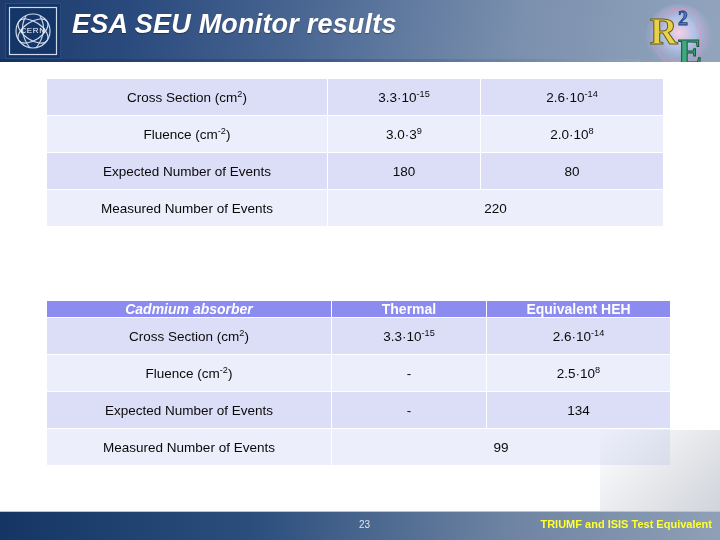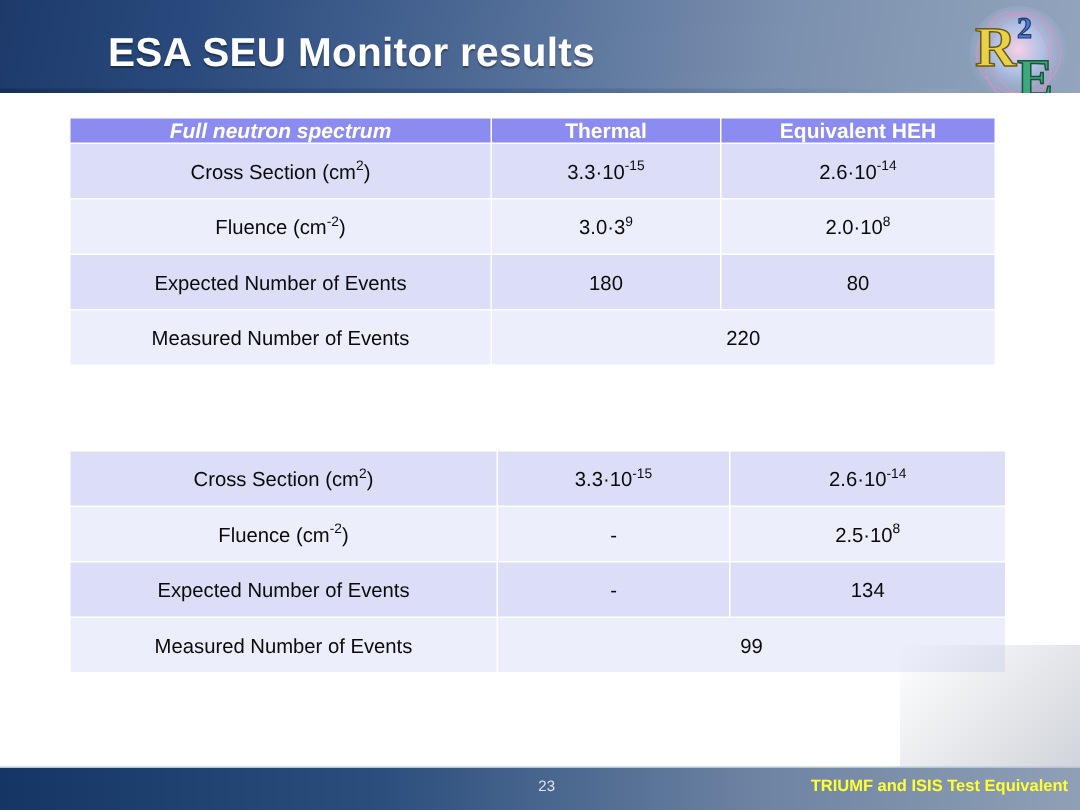--- a/index.html
+++ b/index.html
@@ -37,27 +37,28 @@
     width: 56px; height: 56px;
     background: #133567;
     border: 1px solid #2a4b80;
     box-sizing: border-box;
   }
   .cern-logo svg { display: block; }
 
   .header-title {
     position: absolute;
     left: 72px;
-    top: 20px;
+    top: 9px;
     font-size: 27px;
     font-weight: bold;
     color: #ffffff;
     letter-spacing: 0.2px;
     white-space: nowrap;
     text-shadow: 0 1px 1px rgba(0,0,0,0.35);
+    font-style: italic;
   }
 
   .r2e-logo {
     position: absolute;
     right: 2px; top: 0px;
     width: 78px; height: 82px;
   }
   .r2e-logo svg { display:block; }
 
   
@@ -127,20 +128,34 @@
     right: 0; top: 430px;
     width: 120px; height: 82px;
     background: linear-gradient(135deg, rgba(255,255,255,0) 0%, rgba(170,176,188,0.55) 100%);
     pointer-events: none;
   }
 </style>
 </head>
 <body>
 
 <div class="header">
+  <div class="cern-logo">
+    <svg width="54" height="54" viewBox="0 0 54 54">
+      <rect x="0" y="0" width="54" height="54" fill="#133567"></rect>
+      <rect x="3.5" y="3.5" width="47" height="47" fill="none" stroke="#cfd9ea" stroke-width="1.2"></rect>
+      <g fill="none" stroke="#cfd9ea" stroke-width="1.2">
+        <circle cx="27" cy="27" r="17"></circle>
+        <ellipse cx="27" cy="27" rx="17" ry="9" transform="rotate(-34 27 27)"></ellipse>
+        <ellipse cx="27" cy="27" rx="17" ry="9" transform="rotate(34 27 27)"></ellipse>
+        <path d="M 20 12 C 14 22, 16 34, 24 44"></path>
+        <path d="M 34 12 C 40 22, 38 34, 30 44"></path>
+      </g>
+      <text x="27" y="29" font-family="'Liberation Sans',sans-serif" font-size="8" fill="#ffffff" text-anchor="middle" letter-spacing="0.6">CERN</text>
+    </svg>
+  </div>
 
   <div class="header-title">ESA SEU Monitor results</div>
 
   <div class="r2e-logo">
     <svg width="78" height="82" viewBox="0 0 78 82">
       <defs>
         <radialGradient id="haze" cx="50%" cy="45%" r="55%">
           <stop offset="0%" stop-color="#ffd2e8" stop-opacity="0.95"></stop>
           <stop offset="45%" stop-color="#b7c9ef" stop-opacity="0.8"></stop>
           <stop offset="100%" stop-color="#8fa3c2" stop-opacity="0.15"></stop>
@@ -161,25 +176,20 @@
 </div>
 <div class="header-underline"></div>
 
 <table class="tbl" id="table1">
   <colgroup>
       <col style="width:280px">
       <col style="width:152px">
       <col style="width:182px">
     </colgroup>
   <tbody>
-    <tr class="hdr">
-      <td class="title-cell">Full neutron spectrum</td>
-      <td>Thermal</td>
-      <td>Equivalent HEH</td>
-    </tr>
 
     <tr class="shade" style="height:36px">
       <td><span>Cross Section (cm</span><sup>2</sup><span>)</span></td>
       <td><span>3.3·10</span><sup>-15</sup></td>
       <td><span>2.6·10</span><sup>-14</sup></td>
     </tr>
 
     <tr class="light" style="height:36px">
       <td><span>Fluence (cm</span><sup>-2</sup><span>)</span></td>
       <td><span>3.0·3</span><sup>9</sup></td>
@@ -199,20 +209,25 @@
   </tbody>
 </table>
 
 <table class="tbl" id="table2">
   <colgroup>
       <col style="width:284px">
       <col style="width:154px">
       <col style="width:183px">
     </colgroup>
   <tbody>
+    <tr class="hdr">
+      <td class="title-cell">Cadmium absorber</td>
+      <td>Thermal</td>
+      <td>Equivalent HEH</td>
+    </tr>
 
     <tr class="shade" style="height:36px">
       <td><span>Cross Section (cm</span><sup>2</sup><span>)</span></td>
       <td><span>3.3·10</span><sup>-15</sup></td>
       <td><span>2.6·10</span><sup>-14</sup></td>
     </tr>
 
     <tr class="light" style="height:36px">
       <td><span>Fluence (cm</span><sup>-2</sup><span>)</span></td>
       <td><span>-</span><sup></sup></td>

